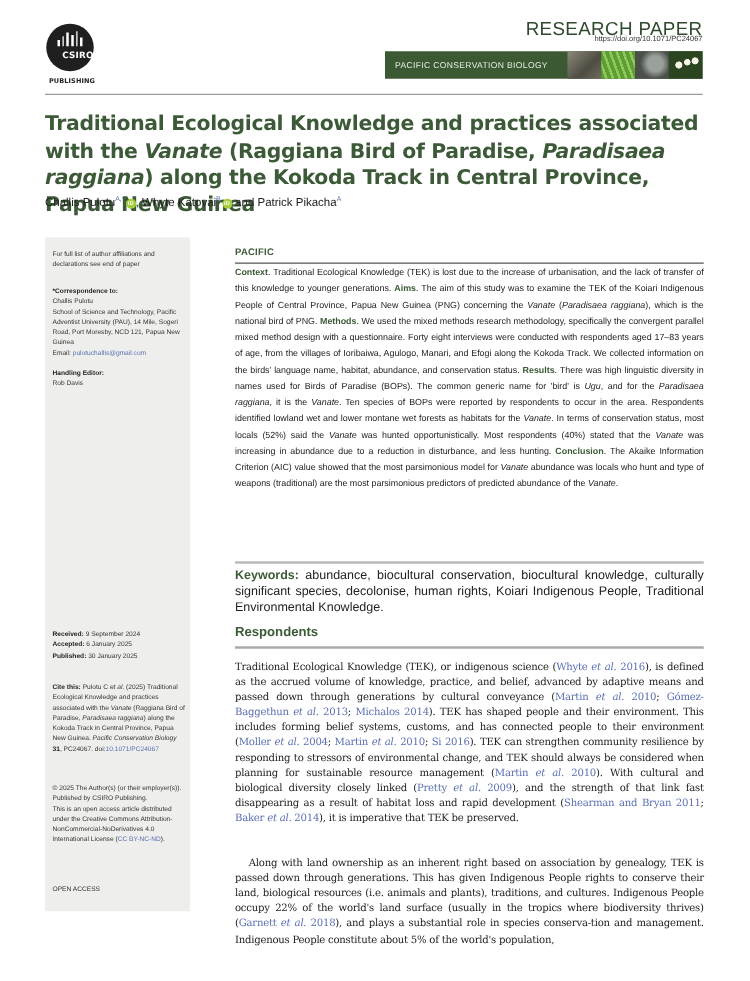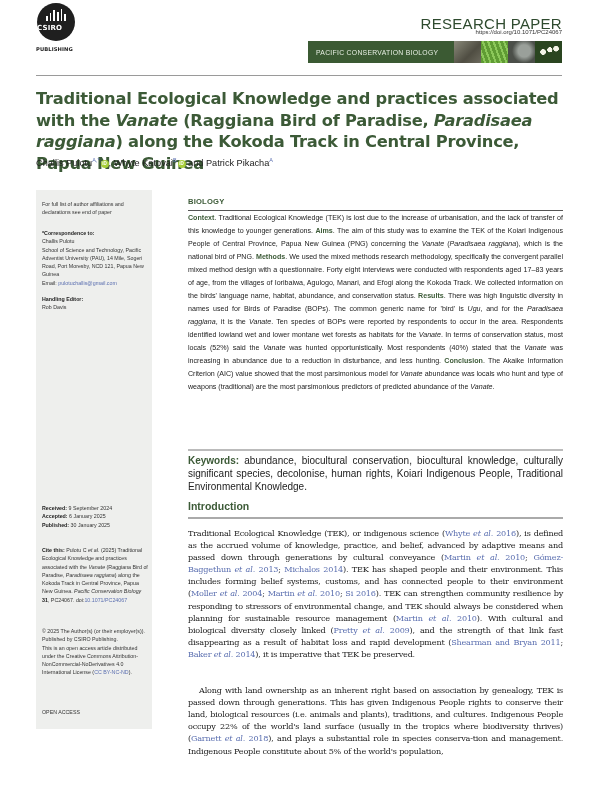--- a/index.html
+++ b/index.html
@@ -1,17 +1,17 @@
 <!DOCTYPE html>
 <html><head>
 <meta charset="utf-8">
 <style>
   html, body { margin:0; padding:0; background:#ffffff; }
   body { width:600px; height:785px; position:relative; overflow:hidden; font-family:"DejaVu Sans", sans-serif; color:#222; }
-  .logo { position:absolute; left:36px; top:3px; width:40px; text-align:left; }
+  .logo { position:absolute; left:36px; top:19px; width:40px; text-align:right; }
   .logo-circle { width:38px; height:38px; border-radius:50%; background:#1f1f1f; color:#fff; position:relative; margin:0 auto; }
   .logo-bars { position:absolute; left:9px; top:6px; width:20px; height:12px; display:flex; gap:2px; align-items:flex-end; }
   .logo-bars span { display:block; width:2px; background:#fff; }
   .logo-text { position:absolute; left:0; right:0; top:21px; font-size:7px; font-weight:bold; letter-spacing:0.2px; font-family:"DejaVu Sans", sans-serif; }
   .logo-pub { font-size:5.2px; font-weight:bold; margin-top:5px; letter-spacing:0.1px; color:#222; }
   .rp-label { position:absolute; right:38px; top:15px; font-size:15px; color:#2e4a2e; letter-spacing:0.3px; font-family:"Liberation Sans", sans-serif; }
   .doi { position:absolute; right:38px; top:29px; font-size:6px; color:#333; font-family:"Liberation Sans", sans-serif; }
   .banner { position:absolute; left:308px; top:41px; width:254px; height:22px; background:#3b5a33; display:flex; align-items:center; }
   .banner-text { color:#e8efe4; font-size:6.8px; letter-spacing:0.3px; padding-left:8px; width:143px; font-family:"Liberation Sans", sans-serif; }
   .banner-imgs { display:flex; height:22px; }
@@ -106,28 +106,28 @@
   <b>Cite this:</b><span> Pulotu C </span><i>et al.</i><span> (2025) Traditional Ecological Knowledge and practices associated with the </span><i>Vanate</i><span> (Raggiana Bird of Paradise, </span><i>Paradisaea raggiana</i><span>) along the Kokoda Track in Central Province, Papua New Guinea. </span><i>Pacific Conservation Biology</i><b> 31</b><span>, PC24067. doi:</span><a class="link">10.1071/PC24067</a>
 </div>
 
 <div class="sb" style="top:627px">
   <span>© 2025 The Author(s) (or their employer(s)). Published by CSIRO Publishing.</span><br>
   <span>This is an open access article distributed under the Creative Commons Attribution-NonCommercial-NoDerivatives 4.0 International License (</span><a class="link">CC BY-NC-ND</a><span>).</span>
 </div>
 
 <div class="sb" style="top:708px">OPEN ACCESS</div>
 
-<div class="abs-head">BIOLOGY</div>
+<div class="abs-head">PACIFIC</div>
 <div class="abs-hr" style="top:210px"></div>
 <div class="abstract">
   <b>Context</b><span>. Traditional Ecological Knowledge (TEK) is lost due to the increase of urbanisation, and the lack of transfer of this knowledge to younger generations. </span><b>Aims</b><span>. The aim of this study was to examine the TEK of the Koiari Indigenous People of Central Province, Papua New Guinea (PNG) concerning the </span><i>Vanate</i><span> (</span><i>Paradisaea raggiana</i><span>), which is the national bird of PNG. </span><b>Methods</b><span>. We used the mixed methods research methodology, specifically the convergent parallel mixed method design with a questionnaire. Forty eight interviews were conducted with respondents aged 17–83 years of age, from the villages of Ioribaiwa, Agulogo, Manari, and Efogi along the Kokoda Track. We collected information on the birds' language name, habitat, abundance, and conservation status. </span><b>Results</b><span>. There was high linguistic diversity in names used for Birds of Paradise (BOPs). The common generic name for 'bird' is </span><i>Ugu</i><span>, and for the </span><i>Paradisaea raggiana</i><span>, it is the </span><i>Vanate</i><span>. Ten species of BOPs were reported by respondents to occur in the area. Respondents identified lowland wet and lower montane wet forests as habitats for the </span><i>Vanate</i><span>. In terms of conservation status, most locals (52%) said the </span><i>Vanate</i><span> was hunted opportunistically. Most respondents (40%) stated that the </span><i>Vanate</i><span> was increasing in abundance due to a reduction in disturbance, and less hunting. </span><b>Conclusion</b><span>. The Akaike Information Criterion (AIC) value showed that the most parsimonious model for </span><i>Vanate</i><span> abundance was locals who hunt and type of weapons (traditional) are the most parsimonious predictors of predicted abundance of the </span><i>Vanate</i><span>.</span>
 </div>
 <div class="abs-hr" style="top:449px; background:#bbb; height:2px"></div>
 <div class="keywords">
   <b>Keywords:</b><span> abundance, biocultural conservation, biocultural knowledge, culturally significant species, decolonise, human rights, Koiari Indigenous People, Traditional Environmental Knowledge.</span>
 </div>
 
-<h2 class="intro-head" style="margin:0">Introduction</h2>
+<h2 class="intro-head" style="margin:0">Respondents</h2>
 <div class="intro-hr"></div>
 <div class="intro">
   <p id="intro-p1"><span>Traditional Ecological Knowledge (TEK), or indigenous science (</span><a class="cite">Whyte </a><a class="cite" style="font-style: italic;">et al.</a><a class="cite"> 2016</a><span>), is defined as the accrued volume of knowledge, practice, and belief, advanced by adaptive means and passed down through generations by cultural conveyance (</span><a class="cite">Martin </a><a class="cite" style="font-style: italic;">et al.</a><a class="cite"> 2010</a><span>; </span><a class="cite">Gómez-Baggethun </a><a class="cite" style="font-style: italic;">et al.</a><a class="cite"> 2013</a><span>; </span><a class="cite">Michalos 2014</a><span>). TEK has shaped people and their environment. This includes forming belief systems, customs, and has connected people to their environment (</span><a class="cite">Moller </a><a class="cite" style="font-style: italic;">et al.</a><a class="cite"> 2004</a><span>; </span><a class="cite">Martin </a><a class="cite" style="font-style: italic;">et al.</a><a class="cite"> 2010</a><span>; </span><a class="cite">Si 2016</a><span>). TEK can strengthen community resilience by responding to stressors of environmental change, and TEK should always be considered when planning for sustainable resource management (</span><a class="cite">Martin </a><a class="cite" style="font-style: italic;">et al.</a><a class="cite"> 2010</a><span>). With cultural and biological diversity closely linked (</span><a class="cite">Pretty </a><a class="cite" style="font-style: italic;">et al.</a><a class="cite"> 2009</a><span>), and the strength of that link fast disappearing as a result of habitat loss and rapid development (</span><a class="cite">Shearman and Bryan 2011</a><span>; </span><a class="cite">Baker </a><a class="cite" style="font-style: italic;">et al.</a><a class="cite"> 2014</a><span>), it is imperative that TEK be preserved.</span></p>
   <p id="intro-p2"><span>Along with land ownership as an inherent right based on association by genealogy, TEK is passed down through generations. This has given Indigenous People rights to conserve their land, biological resources (i.e. animals and plants), traditions, and cultures. Indigenous People occupy 22% of the world's land surface (usually in the tropics where biodiversity thrives) (</span><a class="cite">Garnett </a><a class="cite" style="font-style: italic;">et al.</a><a class="cite"> 2018</a><span>), and plays a substantial role in species conserva-tion and management. Indigenous People constitute about 5% of the world's population,</span></p>
 </div>
 
 </body></html>

